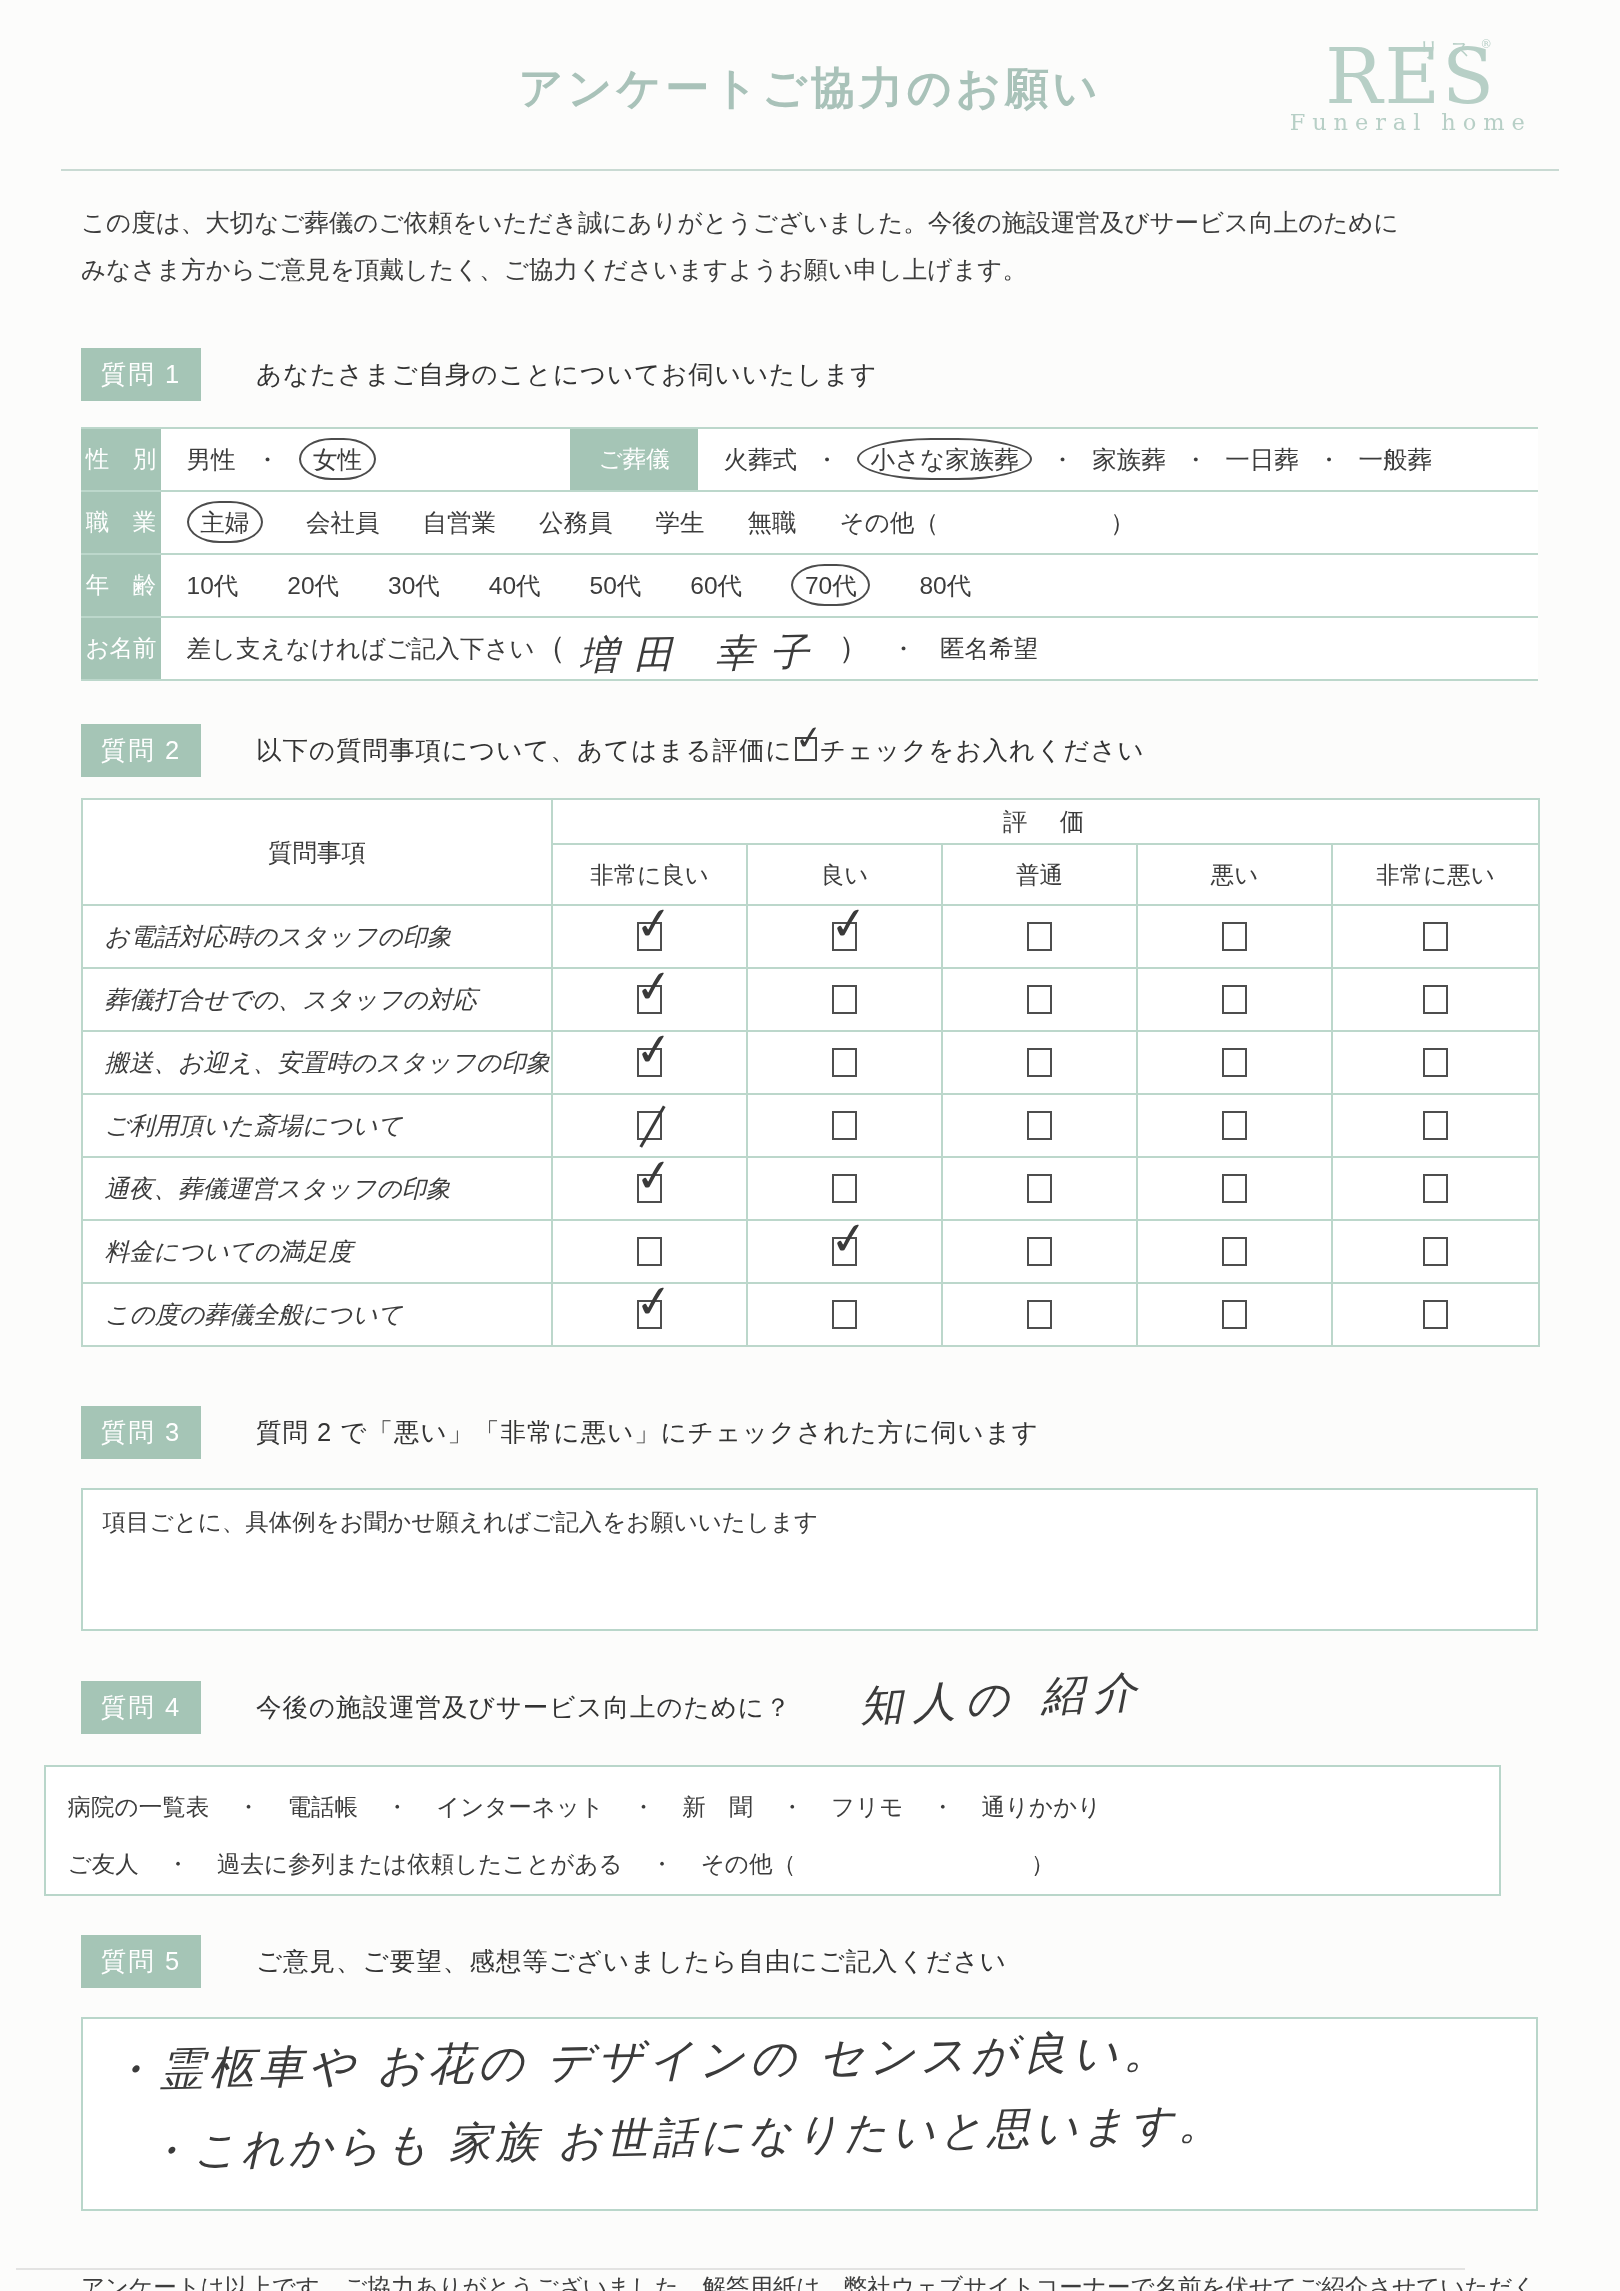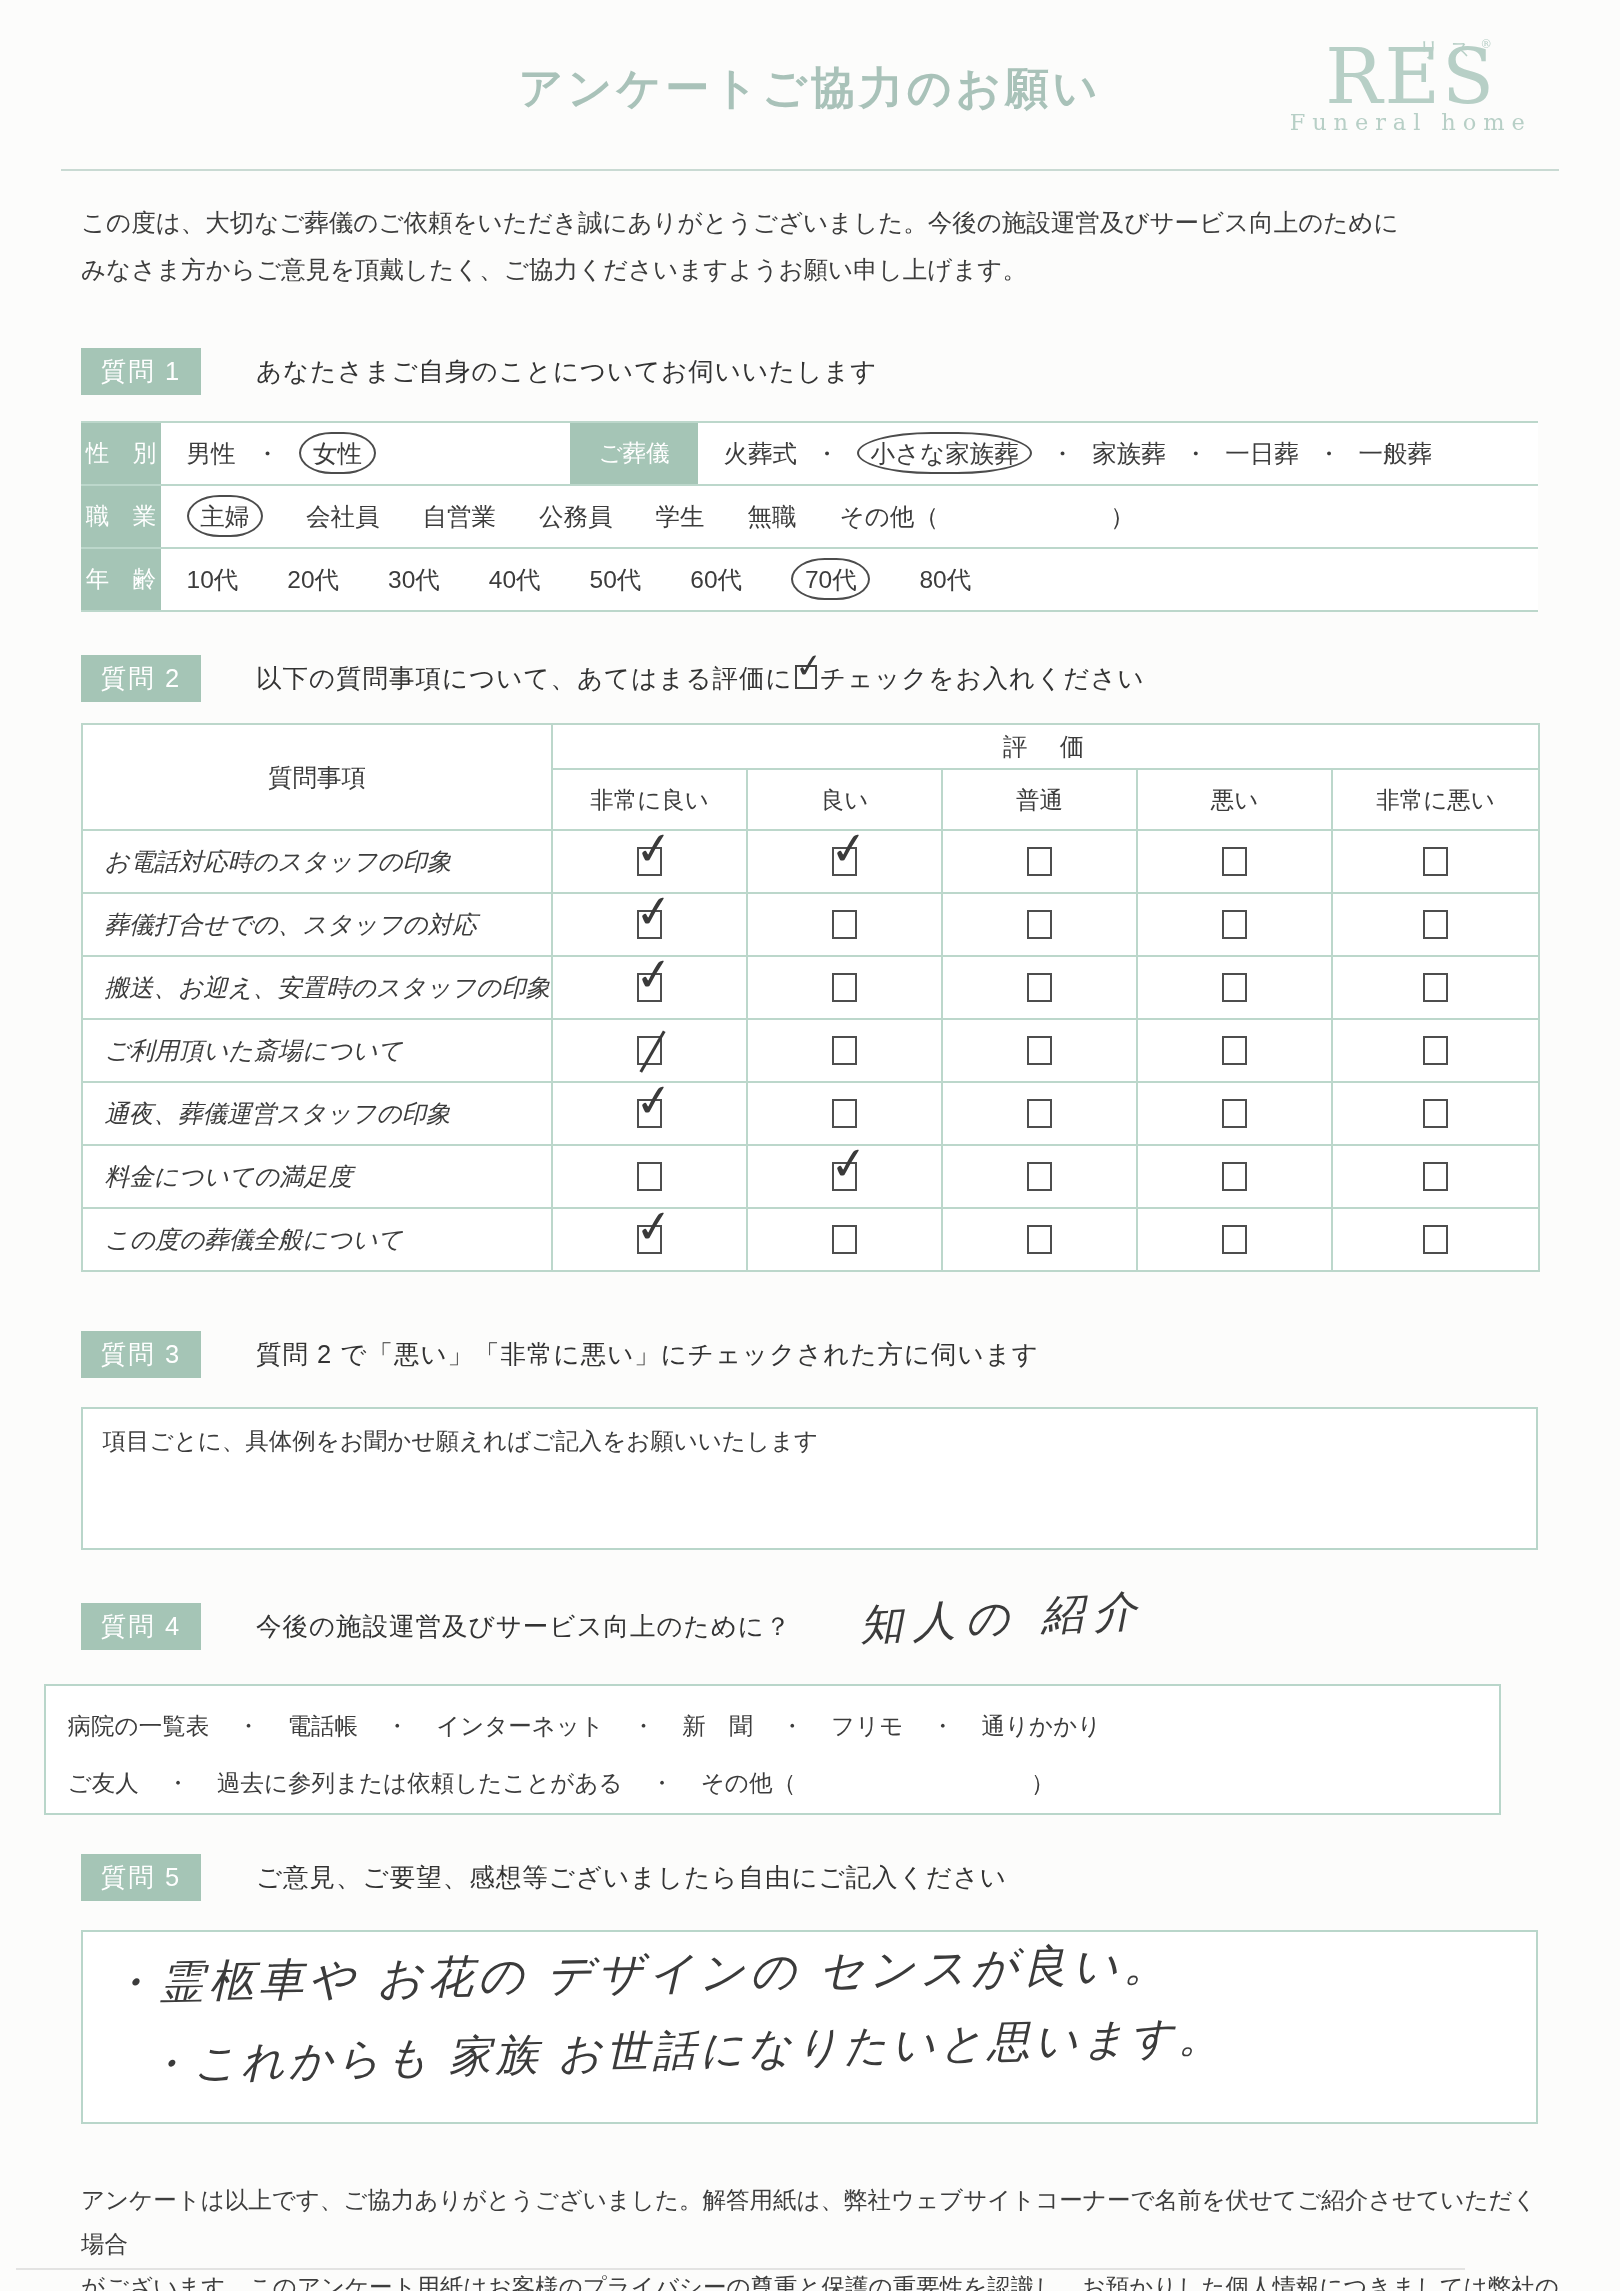--- a/index.html
+++ b/index.html
@@ -17,21 +17,21 @@
   .logo { position:absolute; right:27.4px; top:39px; color:#b7cfc6; font-family:"DejaVu Serif","Liberation Serif",serif; text-align:center; }
   .logo-top { position:relative; display:inline-block; }
   .logo-res { font-size:76px; line-height:1; letter-spacing:2px; }
   .logo-kana { position:absolute; top:-3.9px; right:-5.9px; font-size:20.6px; letter-spacing:9.8px; }
   .logo-reg { font-size:11.8px; vertical-align:super; }
   .logo-sub { font-size:22.5px; letter-spacing:6.9px; margin-top:-5.9px; }
   
   .intro { margin:29px 61px 0 81px; font-size:24.5px; line-height:1.9; color:#3c3c3c; }
   
   .qheader { display:flex; align-items:center; margin-left:81px; }
-  .badge { width:120px; height:47px; background:#a5c5b6; color:#ffffff; font-size:25.5px;
+  .badge { width:120px; height:53px; background:#a5c5b6; color:#ffffff; font-size:25.5px;
            display:flex; align-items:center; justify-content:center; letter-spacing:2px; flex:none; }
   .qtitle { font-size:25.5px; color:#333333; margin-left:55px; letter-spacing:1px; }
   
   .t1 { margin:25.5px 0 0 81px; width:1457px; border-top:2px solid #bcd7cb; }
   .t1-row { display:flex; border-bottom:2px solid #bcd7cb; height:63px; align-items:stretch; background:#ffffff; }
   .t1-label { width:80px; background:#a5c5b6; color:#ffffff; display:flex; align-items:center; justify-content:center;
               font-size:23.5px; flex:none; }
   .t1-cell { display:flex; align-items:center; font-size:24.5px; padding-left:25.5px; flex:1; }
   .optrow { display:flex; align-items:center; }
   .g-gender { gap:19.6px; }
@@ -145,20 +145,30 @@
       <div class="optrow g-age">
           <span class="opt">10代</span>
           <span class="opt">20代</span>
           <span class="opt">30代</span>
           <span class="opt">40代</span>
           <span class="opt">50代</span>
           <span class="opt">60代</span>
           <span class="opt circled">70代</span>
           <span class="opt">80代</span>
         </div>
+    </div>
+  </div>
+  <div class="t1-row">
+    <div class="t1-label">お名前</div>
+    <div class="t1-cell">
+      <span>差し支えなければご記入下さい</span>
+      <span class="paren">（</span>
+      <span class="hand hw-name">増田 幸子</span>
+      <span class="paren">）</span>
+      <span class="name-suffix">・　匿名希望</span>
     </div>
   </div>
 </div>
 
 <div class="qheader" style="margin-top:43px;">
   <div class="badge">質問 2</div>
   <div class="qtitle">
     <span>以下の質問事項について、あてはまる評価に</span><span class="inline-cb"><span class="mark-check">✓</span></span><span>チェックをお入れください</span>
   </div>
 </div>

